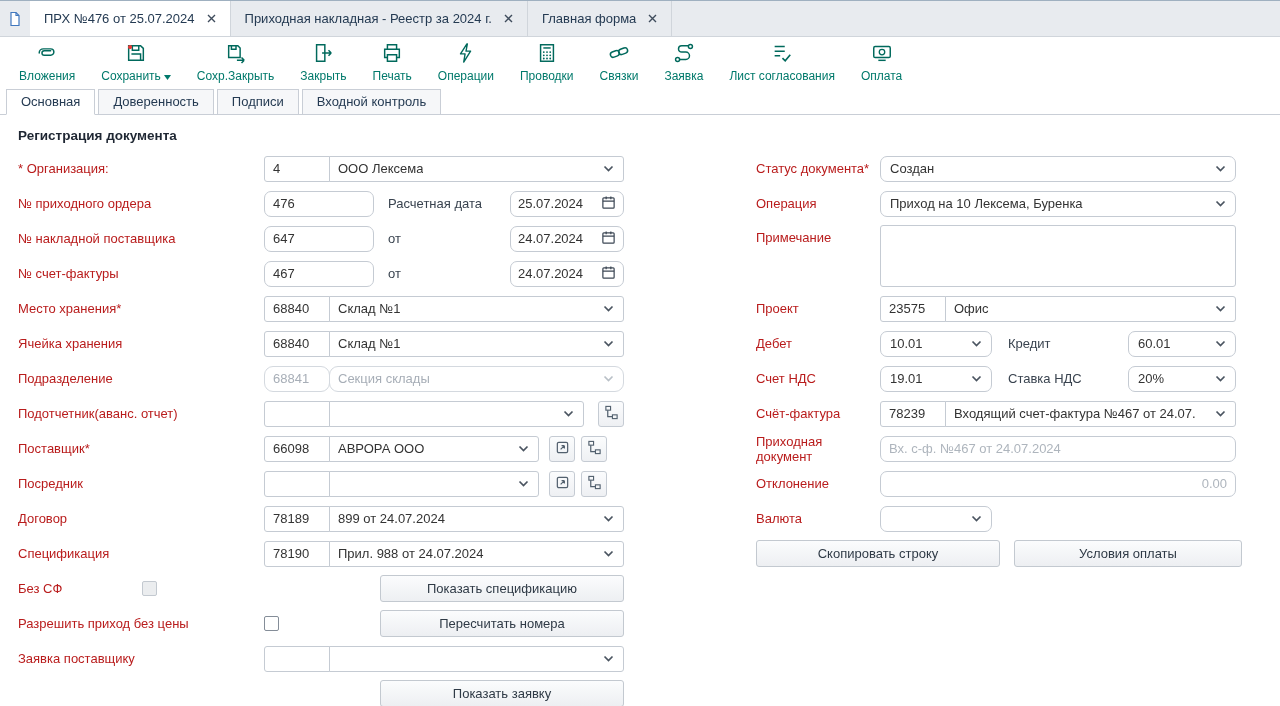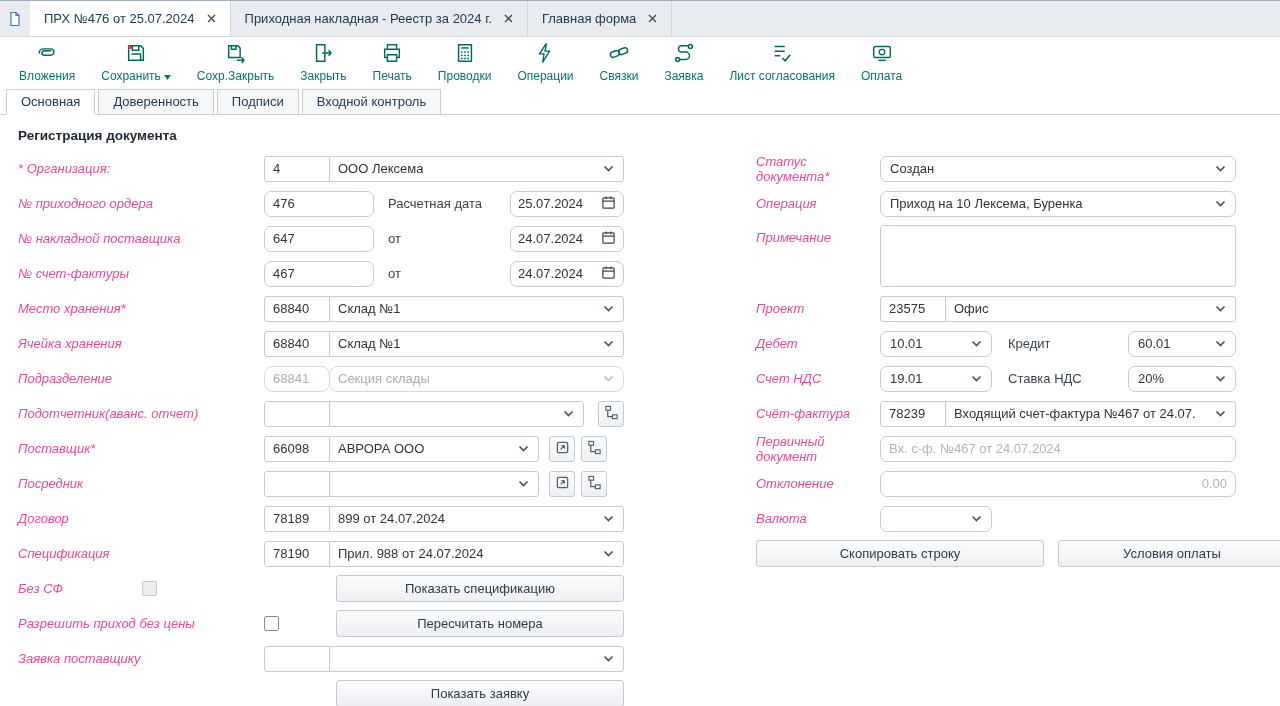--- a/index.html
+++ b/index.html
@@ -24,21 +24,21 @@
   .ftab.active { background: #fff; border-bottom-color: #fff; }
 
   .section-title { font-weight: bold; font-size: 13.5px; color: #1f2733; padding: 13px 18px 8px; }
 
   .columns { display: flex; }
   .col-left { margin-left: 18px; width: 606px; }
   .col-right { margin-left: 132px; width: 480px; }
 
   .row { display: flex; align-items: center; height: 35px; }
   .row.tall { height: 70px; align-items: flex-start; padding-top: 4px; }
-  .lbl { color: #ec4899; flex: none; font-style: italic; }
+  .lbl { color: #b91c1c; flex: none; }
   .lbl.w246 { width: 246px; }
   .lbl.w124 { width: 124px; }
   .midlbl { color: #39434f; flex: none; margin-left: 16px; width: 120px; }
 
   .inp, .dd, .datebox { height: 26px; border: 1px solid #c5cbd3; border-radius: 7px; background: #fff; font-family: inherit; font-size: 13px; color: #333; }
   .inp { padding: 0 8px; }
   .inp::placeholder { color: #aeb5bd; }
   .inp.code { width: 66px; flex: none; border-radius: 3px 0 0 3px; }
   .inp.w110 { width: 110px; flex: none; }
   .inp.right { text-align: right; }
@@ -54,21 +54,21 @@
   .dd.w108 { width: 108px; flex: none; }
   .mr14 { margin-right: 14px; }
 
   .datebox { width: 114px; flex: none; display: flex; align-items: center; justify-content: space-between; padding: 0 7px; }
   .datebox input { border: none; outline: none; width: 80px; font: inherit; color: #333; padding: 0; background: transparent; }
   .sublbl { margin-left: 14px; color: #39434f; flex: none; }
   .pushR { margin-left: auto; }
 
   .iconbtn { width: 26px; height: 26px; flex: none; border: 1px solid #c5cbd3; border-radius: 3px; background: linear-gradient(#fbfcfd, #eef0f3); display: flex; align-items: center; justify-content: center; cursor: pointer; }
   .gbtn { height: 27px; border: 1px solid #c3c9d0; border-radius: 3px; background: linear-gradient(#fbfcfd, #edeff2); color: #2f3a46; font-family: inherit; font-size: 13px; cursor: pointer; }
-  .w238 { width: 288px; flex: none; }
+  .w238 { width: 244px; flex: none; }
   .w228 { width: 228px; flex: none; }
 
   .cb { width: 15px; height: 15px; border: 1px solid #848d98; border-radius: 2px; background: #fff; flex: none; cursor: pointer; }
   .cb.disabled { background: #ebedef; border-color: #c3c9d0; cursor: default; }
 
   .row.disabled .inp, .row.disabled .dd { color: #a7aeb7; border-color: #d4d9df; border-radius: 9px; }
   .row.disabled .chev path { stroke: #b9c0c7; }
 
   textarea.note { width: 356px; height: 62px; border: 1px solid #c5cbd3; border-radius: 3px; resize: none; font-family: inherit; font-size: 13px; padding: 5px 8px; }
   .btnrow { gap: 14px; }
@@ -154,34 +154,34 @@
     <span><svg width="22" height="22" viewBox="0 0 24 24">
           <path d="M7 8V3h10v5M7 17H4V8h16v9h-3" fill="none" stroke="#00695c" stroke-width="1.6"></path>
           <path d="M7 14h10v7H7z" fill="none" stroke="#00695c" stroke-width="1.6"></path>
         </svg></span>
     <span class="tlabel">
         <span>Печать</span>
       </span>
   </div>
   <div class="tool">
     <span><svg width="22" height="22" viewBox="0 0 24 24">
+          <path d="M13 2 6 13h5l-1.5 9L17 10h-5l1.5-8z" fill="none" stroke="#00695c" stroke-width="1.5" stroke-linejoin="round"></path>
+        </svg></span>
+    <span class="tlabel">
+        <span>Операции</span>
+      </span>
+  </div>
+  <div class="tool">
+    <span><svg width="22" height="22" viewBox="0 0 24 24">
           <rect x="5" y="3" width="14" height="18" fill="none" stroke="#00695c" stroke-width="1.6"></rect>
           <path d="M8 6.5h8" stroke="#00695c" stroke-width="1.6"></path>
           <path d="M8.5 11h.01M12 11h.01M15.5 11h.01M8.5 14.5h.01M12 14.5h.01M15.5 14.5h.01M8.5 18h.01M12 18h.01M15.5 18h.01" stroke="#00695c" stroke-width="2" stroke-linecap="round"></path>
         </svg></span>
     <span class="tlabel">
         <span>Проводки</span>
-      </span>
-  </div>
-  <div class="tool">
-    <span><svg width="22" height="22" viewBox="0 0 24 24">
-          <path d="M13 2 6 13h5l-1.5 9L17 10h-5l1.5-8z" fill="none" stroke="#00695c" stroke-width="1.5" stroke-linejoin="round"></path>
-        </svg></span>
-    <span class="tlabel">
-        <span>Операции</span>
       </span>
   </div>
   <div class="tool">
     <span><svg width="22" height="22" viewBox="0 0 24 24">
           <rect x="2.5" y="10" width="10" height="6" rx="3" fill="none" stroke="#00695c" stroke-width="1.6" transform="rotate(-20 7.5 13)"></rect>
           <rect x="11.5" y="7" width="10" height="6" rx="3" fill="none" stroke="#00695c" stroke-width="1.6" transform="rotate(-20 16.5 10)"></rect>
         </svg></span>
     <span class="tlabel">
         <span>Связки</span>
       </span>
@@ -543,21 +543,21 @@
         <span class="val">Входящий счет-фактура №467 от 24.07.</span>
         <span class="chev">
             <svg width="11" height="7" viewBox="0 0 11 7">
               <path d="M1.5 1.5 5.5 5.5 9.5 1.5" fill="none" stroke="#4a5460" stroke-width="1.7"></path>
             </svg>
           </span>
       </div>
     </div>
 
     <div class="row">
-      <span class="lbl w124">Первичный документ</span>
+      <span class="lbl w124">Приходная документ</span>
       <input class="inp grow" placeholder="Вх. с-ф. №467 от 24.07.2024" style="">
     </div>
 
     <div class="row">
       <span class="lbl w124">Отклонение</span>
       <input class="inp grow right muted" value="0.00" style="">
     </div>
 
     <div class="row">
       <span class="lbl w124">Валюта</span>

